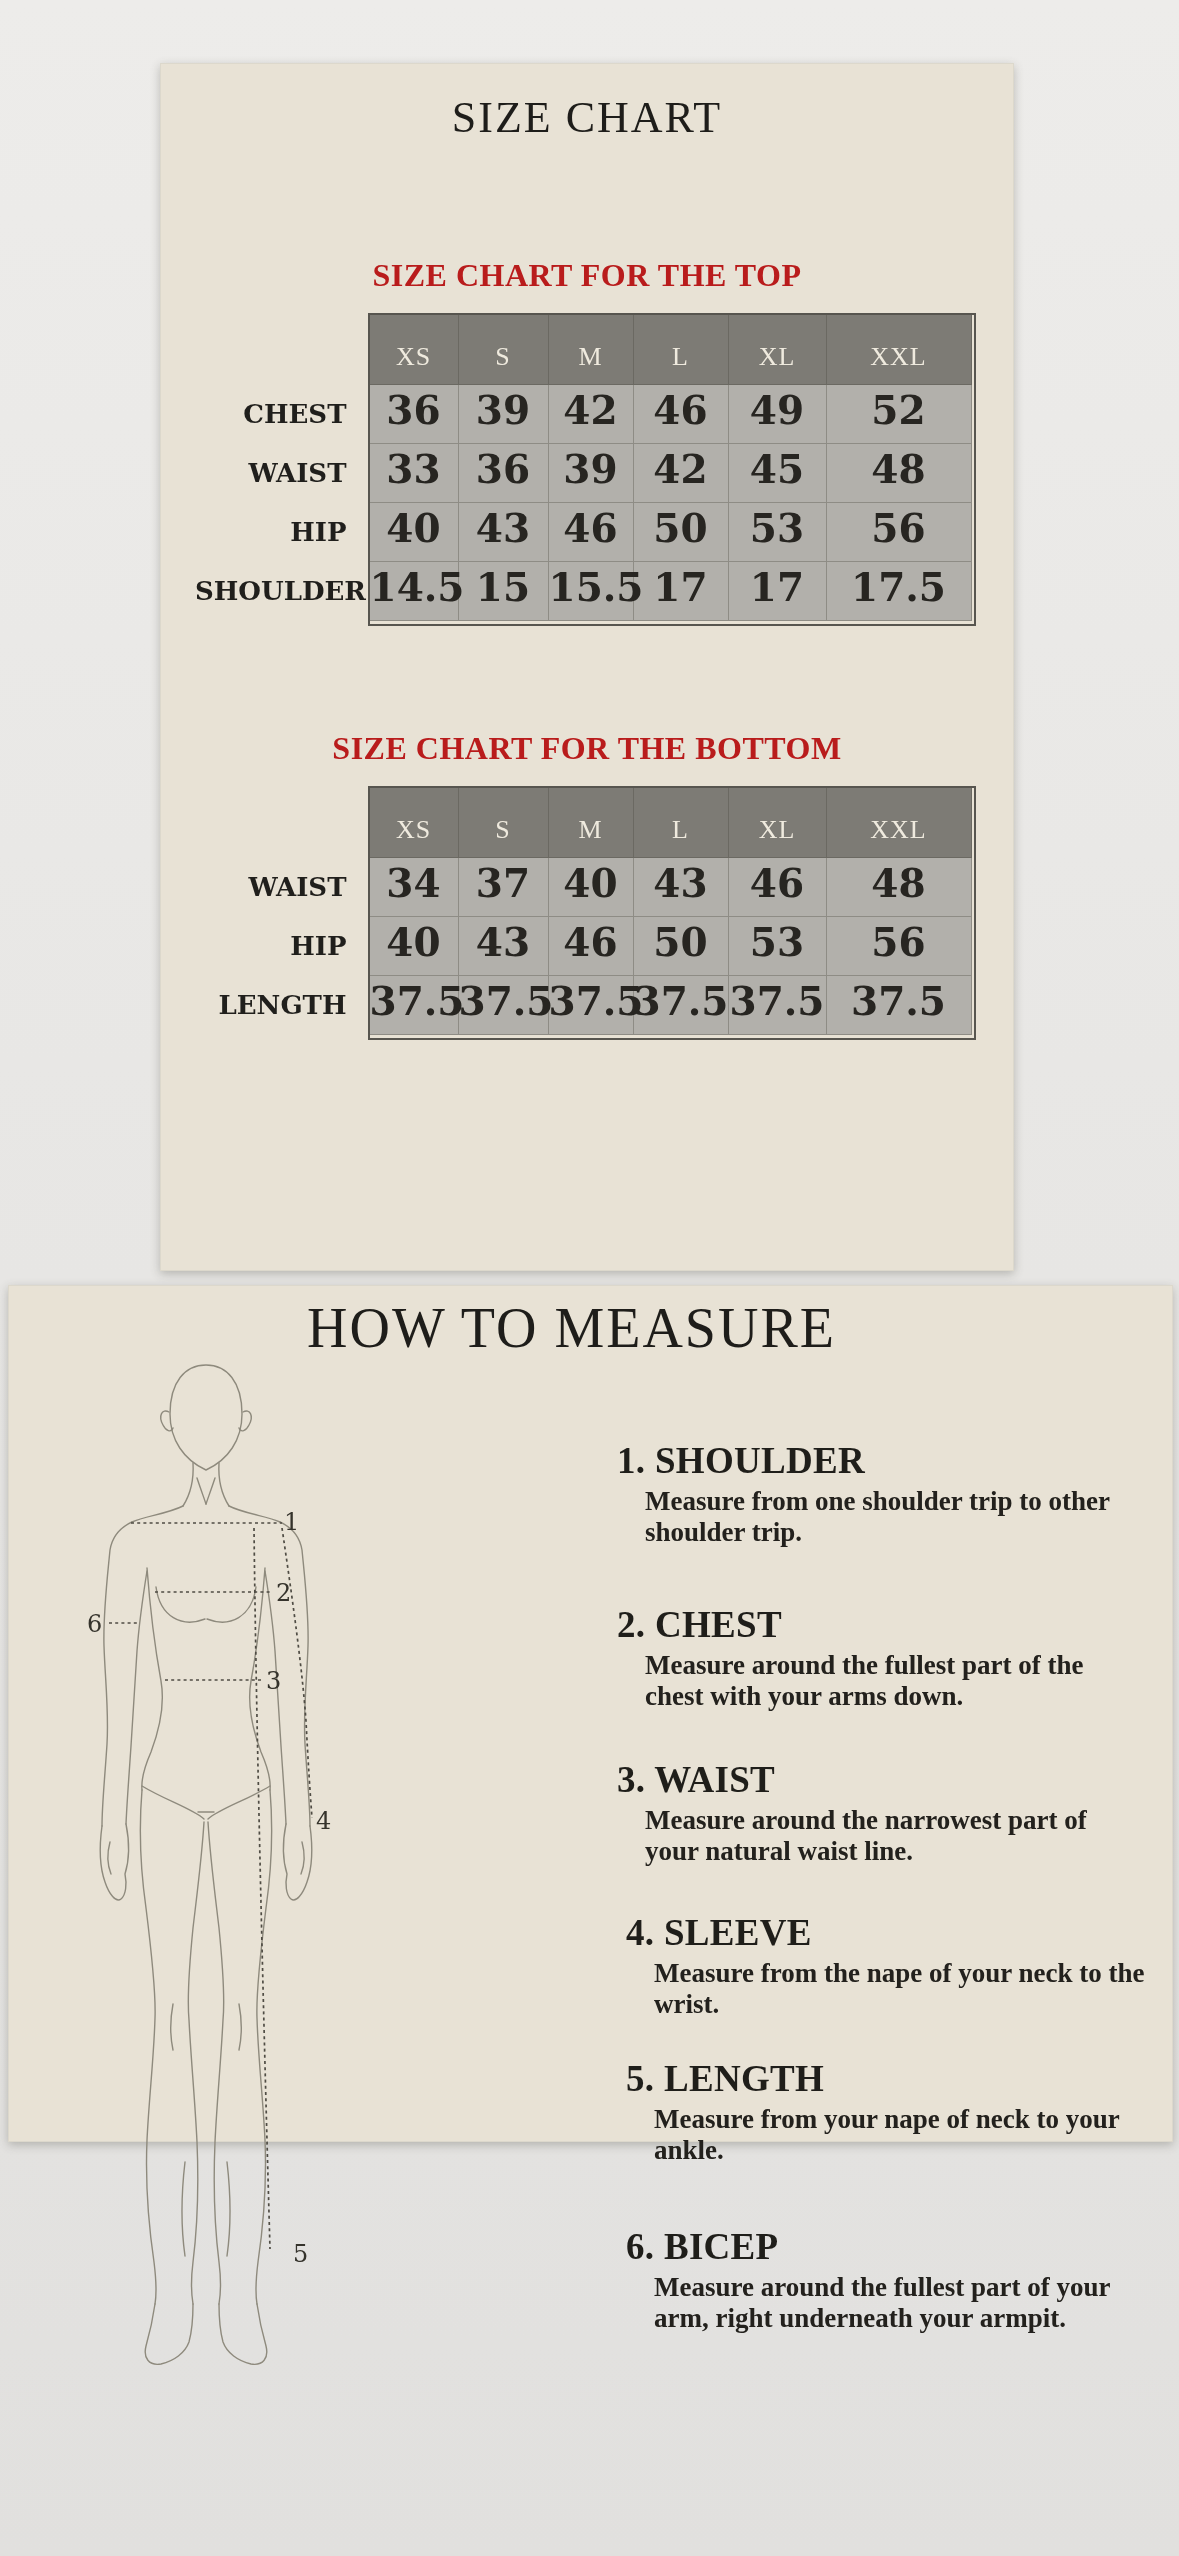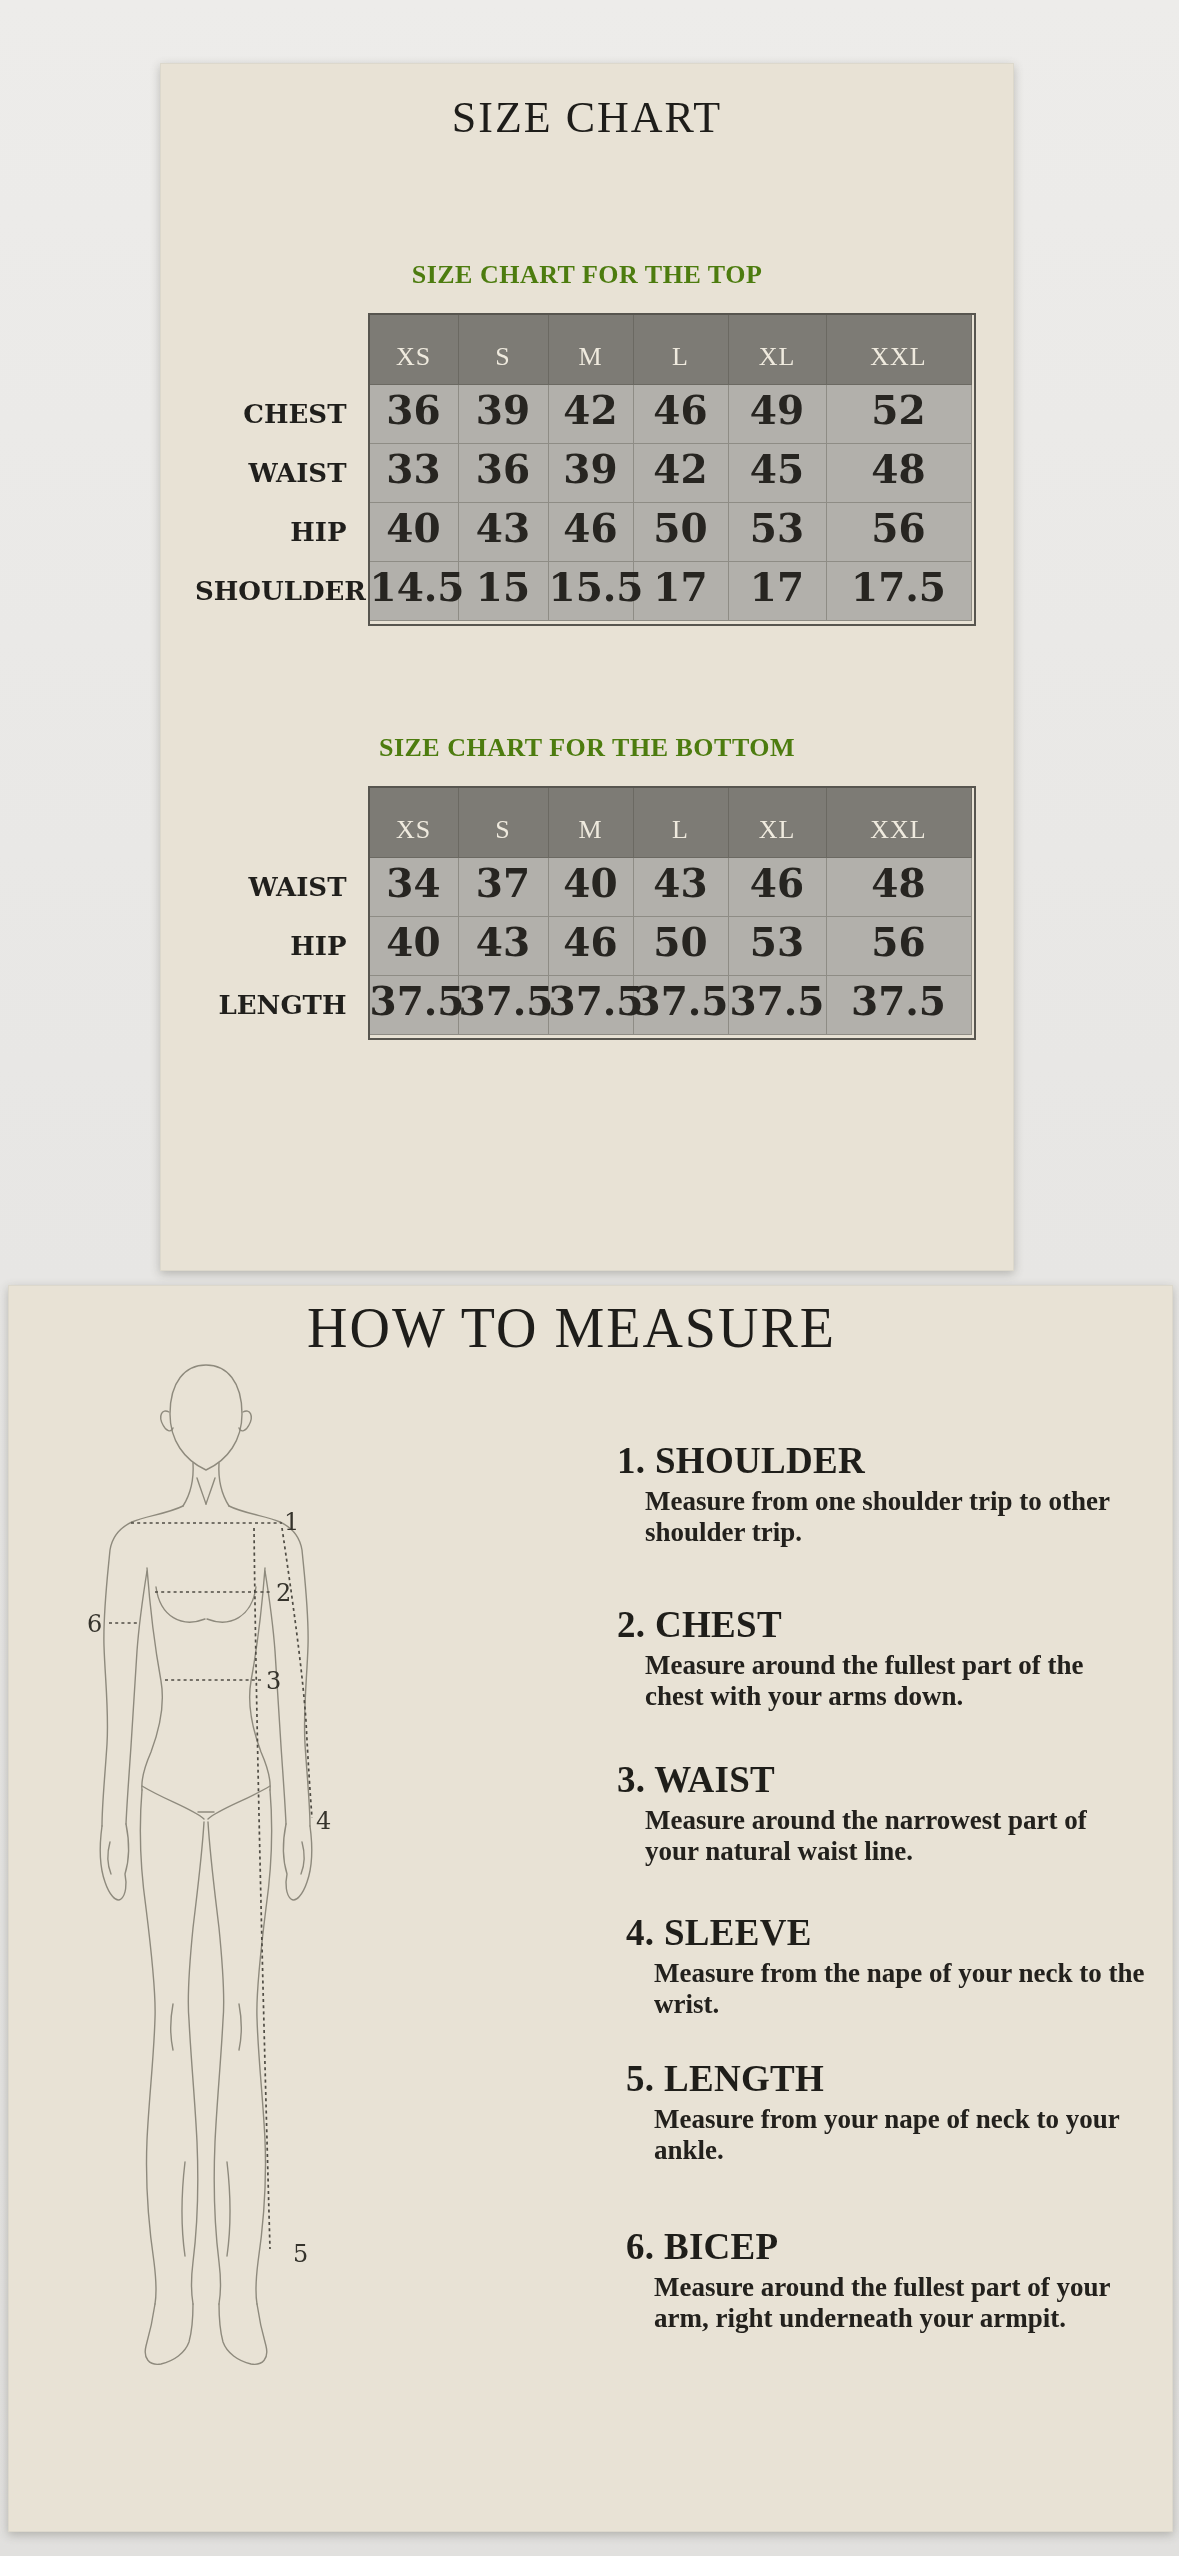--- a/index.html
+++ b/index.html
@@ -10,29 +10,29 @@
     --header-text:#efeade; --text:#23211d;
     --figure-line:#8e8a7d; --dotted-line:#4f4c44;
   }
   *{margin:0;padding:0;box-sizing:border-box}
   body{width:1179px;height:2556px;font-family:"Liberation Serif",serif}
   .screen{position:relative;width:1179px;height:2556px;overflow:hidden;
     background:linear-gradient(var(--page-top),var(--page-bottom));}
   .card{position:absolute;background:var(--card-background);
     border:1px solid #dcd8cc;box-shadow:0 3px 9px rgba(70,68,60,.30);}
   .card1{left:160px;top:63px;width:854px;height:1208px}
-  .card2{left:8px;top:1285px;width:1165px;height:1247px}
+  .card2{left:8px;top:1285px;width:1165px;height:857px}
 
   .big-title{position:absolute;width:100%;text-align:center;color:#1e1d1a;
     font-size:44px;line-height:72px;letter-spacing:2px;font-weight:400}
   .c1-title{top:18px}
   .c2-title{top:8px;font-size:56px;line-height:68px;transform:translateX(-19px)}
 
-  .subtitle{position:absolute;width:100%;text-align:center;color:#4d7c0f;
-    font-size:26px;line-height:38px;font-weight:700;letter-spacing:.5px}
+  .subtitle{position:absolute;width:100%;text-align:center;color:#b91c1c;
+    font-size:32px;line-height:38px;font-weight:700;letter-spacing:.5px}
   .sub1{top:192px}
   .sub2{top:665px}
 
   .table-wrap{position:absolute;left:34px}
   .wrap1{top:250px}
   .wrap2{top:723px}
   .table-wrap::after{content:"";position:absolute;left:173px;top:-1px;width:604px;
     border:2px solid var(--table-frame);pointer-events:none}
   .wrap1::after{height:309px}
   .wrap2::after{height:250px}

